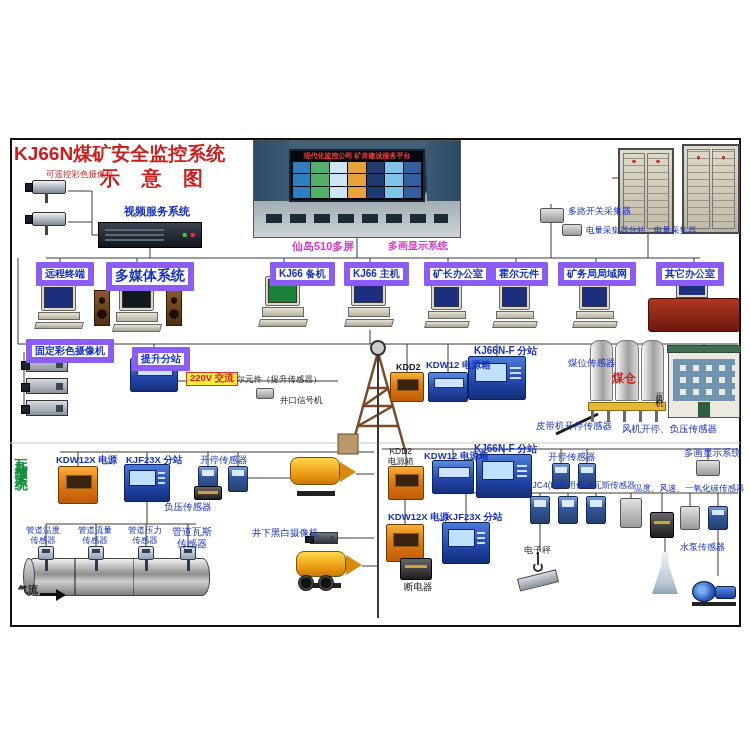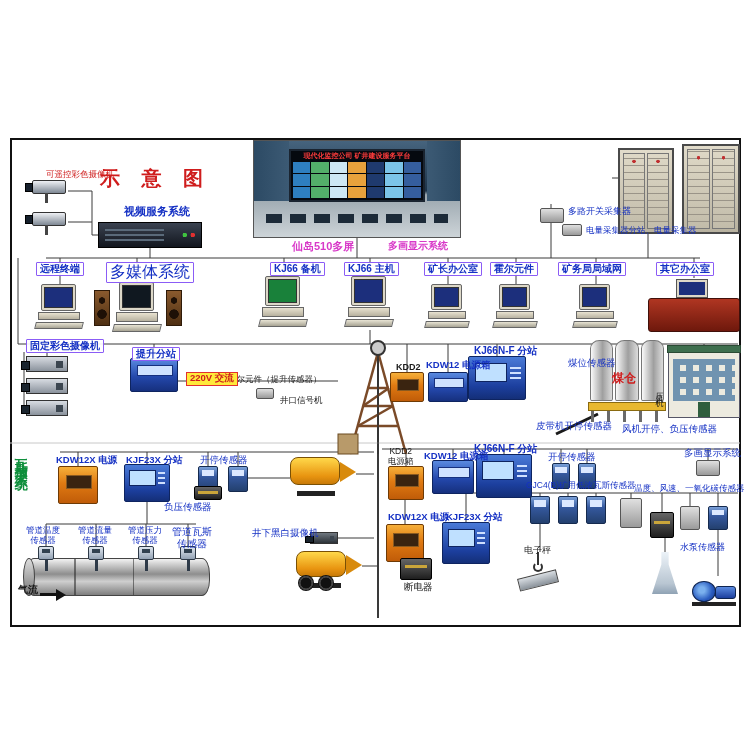--- a/index.html
+++ b/index.html
@@ -5,21 +5,21 @@
   *{margin:0;padding:0;box-sizing:border-box}
   html,body{width:750px;height:750px;overflow:hidden;background:#fff;
     font-family:"Liberation Sans","DejaVu Sans",sans-serif}
   .page{position:absolute;inset:0;background:#fff}
   .frame{position:absolute;left:10px;top:138px;width:731px;height:489px;border:2px solid #111;background:#fff;z-index:0}
   #edges{position:absolute;left:0;top:0;z-index:1;pointer-events:none}
   #nodes{position:absolute;left:0;top:0;width:750px;height:750px;z-index:2}
   .node{position:absolute}
   .label{white-space:nowrap;line-height:1.14;z-index:6}
   .label.multi div{white-space:nowrap;text-align:center;line-height:1.15}
-  .boxed{border:1px solid #8b5cf6;padding:0 3px 1px;background:rgba(255,255,255,.92);border-radius:1px}
+  .boxed{border:6px solid #8b5cf6;padding:0 3px 1px;background:rgba(255,255,255,.92);border-radius:1px}
   .ybox{background:#ffe93a;border:1px solid #e23030;color:#cf1d1d;padding:0 3px 1px;z-index:7}
   .vlabel{writing-mode:vertical-rl;text-orientation:upright;letter-spacing:3px;line-height:1.05}
   .c-red{color:#cf1d1d}.c-blue{color:#1531c4}.c-magenta{color:#d838c8}.c-green{color:#0f8f3c}.c-dark{color:#1a1a1a}
 
   .dev{border:1px solid #333;z-index:4;border-radius:2px}
   .dev.orange{background:linear-gradient(180deg,#f6b03a 0%,#e07a12 45%,#c05c08 100%);border-color:#6e3a05}
   .dev.orange::before{content:"";position:absolute;left:18%;top:22%;width:64%;height:34%;background:#3a2410;border:1px solid #8a5a20}
   .dev.blue{background:linear-gradient(180deg,#5a8ae0 0%,#2448ac 55%,#16307e);border-color:#0e2460}
   .dev.blue::before{content:"";position:absolute;left:12%;top:18%;width:76%;height:30%;background:#cfe2ff;border:1px solid #16307e}
   .dev.bluebig{background:linear-gradient(180deg,#4a7ad8,#1c3f9e 70%,#142f78);border-color:#0e2460}
@@ -384,29 +384,30 @@
         <div class="hook"></div>
         <div class="plate"></div>
       </div>
       <div class="node flask" style="left: 652px; top: 552px; width: 26px; height: 42px;"></div>
       <div class="node pump" style="left: 692px; top: 576px; width: 44px; height: 30px;">
         <div class="pbody"></div>
         <div class="pmotor"></div>
         <div class="pbase"></div>
       </div>
       <div class="node arrowR" style="left: 40px; top: 588px; width: 26px; height: 12px;"></div>
+      <div class="node label c-red" style="left: 14px; top: 143px; font-size: 19px; font-weight: 700;">KJ66N煤矿安全监控系统</div>
       <div class="node label c-red" style="left: 100px; top: 167px; font-size: 20px; font-weight: 700; letter-spacing: 8px;">示 意 图</div>
       <div class="node label c-red" style="left: 46px; top: 170px; font-size: 8.5px;">可遥控彩色摄像机</div>
       <div class="node label c-blue" style="left: 124px; top: 205px; font-size: 11px; font-weight: 700;">视频服务系统</div>
       <div class="node label c-magenta" style="left: 292px; top: 240px; font-size: 11px; font-weight: 700;">仙岛510多屏</div>
       <div class="node label c-magenta" style="left: 388px; top: 240px; font-size: 10px; font-weight: 700;">多画显示系统</div>
       <div class="node label c-blue" style="left: 568px; top: 206px; font-size: 9px;">多路开关采集器</div>
       <div class="node label c-blue" style="left: 586px; top: 226px; font-size: 8.5px;">电量采集器分站、电量采集器</div>
       <div class="node label boxed c-blue" style="left: 36px; top: 262px; font-size: 10px; font-weight: 700;">远程终端</div>
-      <div class="node label boxed c-blue" style="left: 106px; top: 262px; font-size: 16px; font-weight: 400;">多媒体系统</div>
+      <div class="node label boxed c-blue" style="left: 106px; top: 262px; font-size: 14px; font-weight: 700;">多媒体系统</div>
       <div class="node label boxed c-blue" style="left: 270px; top: 262px; font-size: 10px; font-weight: 700;">KJ66 备机</div>
       <div class="node label boxed c-blue" style="left: 344px; top: 262px; font-size: 10px; font-weight: 700;">KJ66 主机</div>
       <div class="node label boxed c-blue" style="left: 424px; top: 262px; font-size: 10px; font-weight: 700;">矿长办公室</div>
       <div class="node label boxed c-blue" style="left: 490px; top: 262px; font-size: 10px; font-weight: 700;">霍尔元件</div>
       <div class="node label boxed c-blue" style="left: 558px; top: 262px; font-size: 10px; font-weight: 700;">矿务局局域网</div>
       <div class="node label boxed c-blue" style="left: 656px; top: 262px; font-size: 10px; font-weight: 700;">其它办公室</div>
       <div class="node label boxed c-blue" style="left: 26px; top: 339px; font-size: 10px; font-weight: 700;">固定彩色摄像机</div>
       <div class="node label boxed c-blue" style="left: 132px; top: 347px; font-size: 10px; font-weight: 700;">提升分站</div>
       <div class="node label ybox" style="left: 186px; top: 372px; font-size: 9.5px; font-weight: 700;">220V 交流</div>
       <div class="node label c-dark" style="left: 228px; top: 375px; font-size: 8.5px;">霍尔元件（提升传感器）</div>

